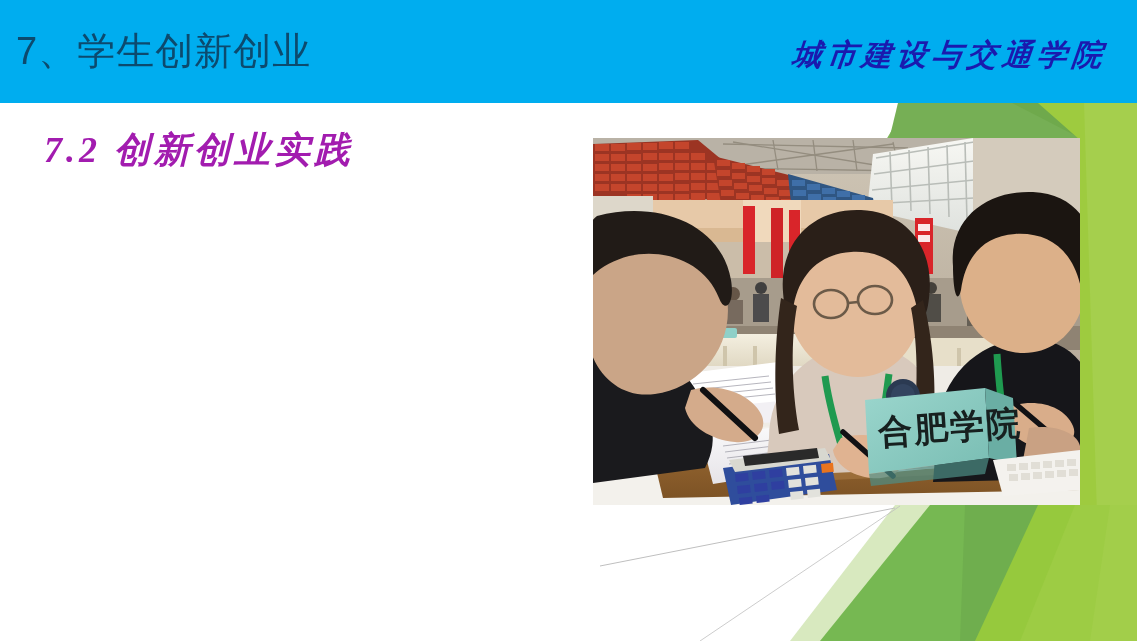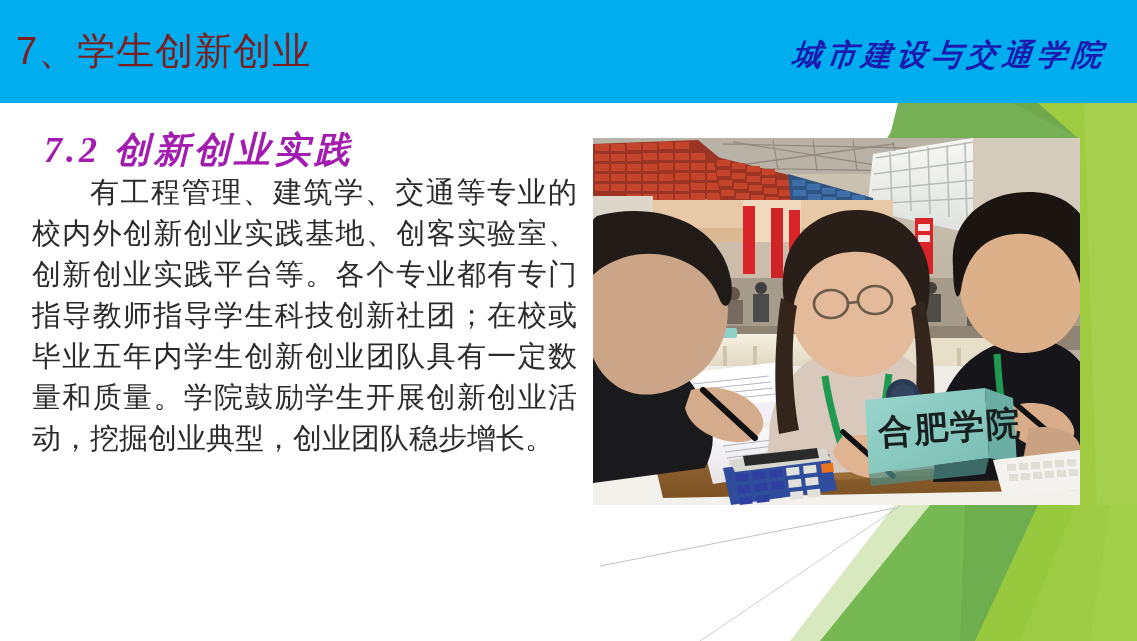--- a/index.html
+++ b/index.html
@@ -38,21 +38,21 @@
     background: #00ADEF;
     z-index: 40;
   }
   #header-title {
     position: absolute;
     left: 16px;
     top: 28px;
     font-family: "Liberation Sans", "DejaVu Sans", sans-serif;
     font-size: 38px;
     font-weight: 500;
-    color: #7f1d1d;
+    color: #0c4a6e;
     letter-spacing: 1px;
     white-space: nowrap;
     line-height: 46px;
   }
   #header-org {
     position: absolute;
     right: 30px;
     top: 35px;
     font-family: "Liberation Serif", "DejaVu Serif", serif;
     font-size: 30px;
@@ -499,15 +499,14 @@
       </g>
     </svg>
   </div>
 
   <div id="header">
     <div id="header-title">7、学生创新创业</div>
     <div id="header-org">城市建设与交通学院</div>
   </div>
 
   <div id="subtitle">7.2 创新创业实践</div>
-  <div id="paragraph">有工程管理、建筑学、交通等专业的校内外创新创业实践基地、创客实验室、创新创业实践平台等。各个专业都有专门指导教师指导学生科技创新社团；在校或毕业五年内学生创新创业团队具有一定数量和质量。学院鼓励学生开展创新创业活动，挖掘创业典型，创业团队稳步增长。</div>
 
 </div>
 
 </body></html>

